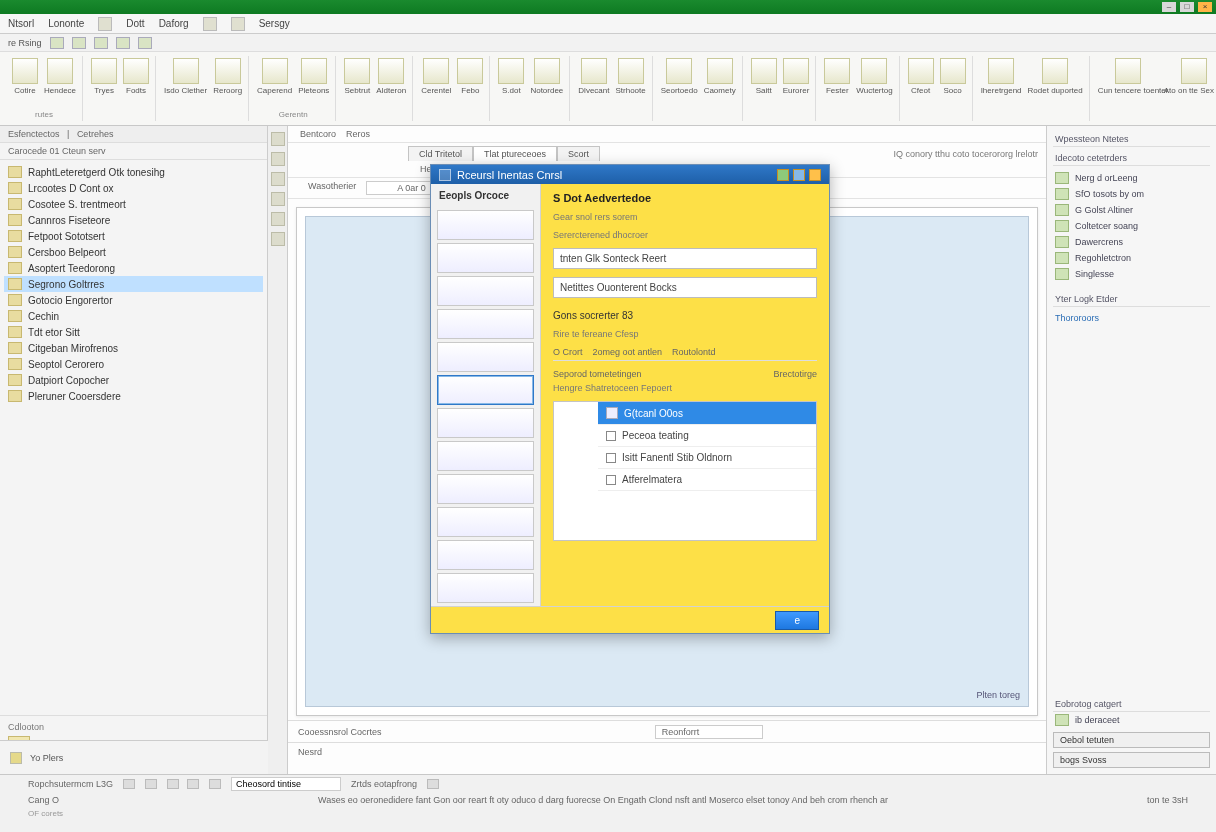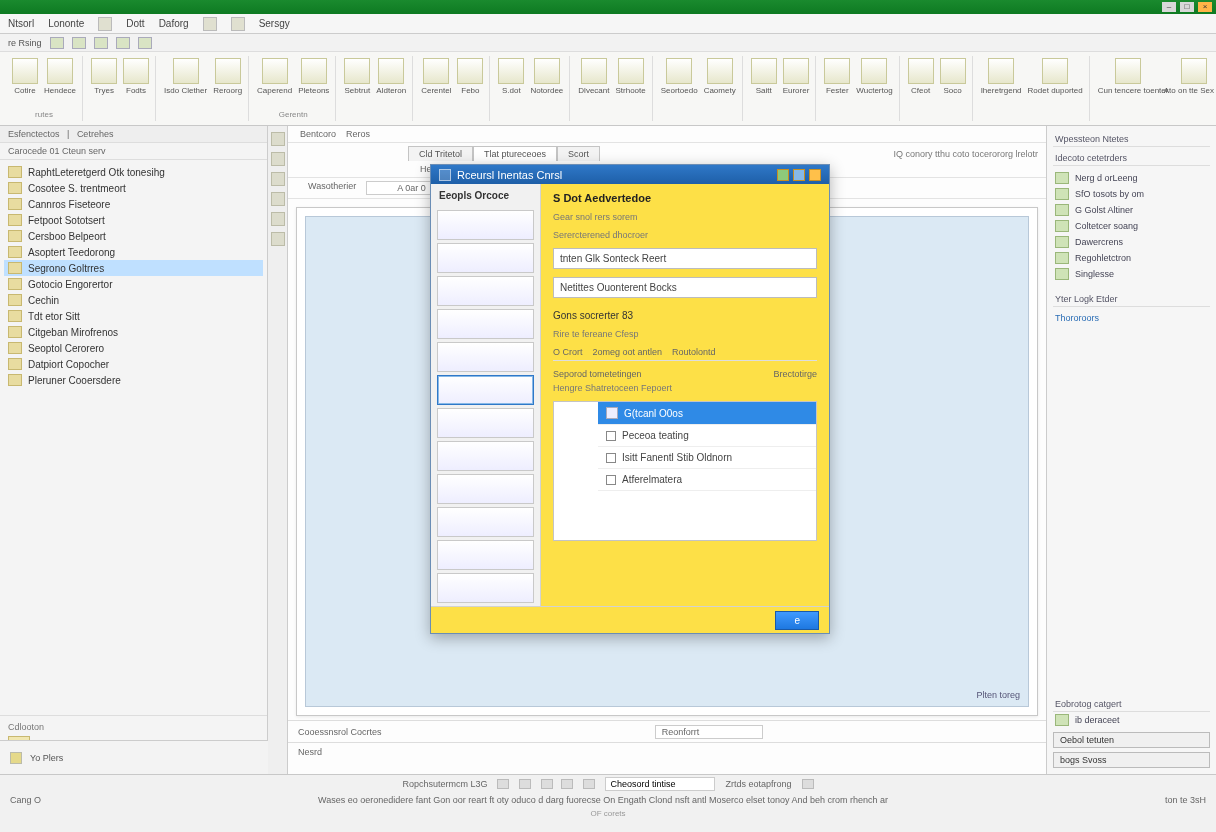--- a/index.html
+++ b/index.html
@@ -61,21 +61,21 @@
   .rightcol { width:170px; background:#f6f6f6; border-left:1px solid #ccc; display:flex; flex-direction:column; padding:6px 6px; gap:4px;}
   .rightcol .sect { font-size:9px; color:#556; padding:2px 2px; border-bottom:1px solid #ddd;}
   .rightcol .row { display:flex; align-items:center; gap:6px; font-size:9px; color:#445; padding:2px 2px;}
   .rightcol .sw { width:14px; height:12px; background:#cfe3b7; border:1px solid #9ab77a;}
   .rightcol .bluelink { color:#2a6db5;}
   .rightcol .foot { margin-top:auto; font-size:9px;}
   .rightcol .btn { border:1px solid #bbb; background:#f0f0f0; padding:2px 6px; font-size:9px; margin-top:4px;}
 
   
   .statusbar { height:58px; background:#f1f1f1; border-top:1px solid #c8c8c8; display:flex; flex-direction:column;}
-  .statusbar .line { display:flex; align-items:center; gap:8px; padding:2px 10px; font-size:9px; color:#666; justify-content:center;}
+  .statusbar .line { display:flex; align-items:center; gap:8px; padding:2px 28px; font-size:9px; color:#666; justify-content:flex-start;}
   .statusbar .grp { display:flex; gap:10px; align-items:center;}
   .statusbar .chip { width:12px; height:10px; background:#ddd; border:1px solid #bbb;}
   .statusbar input { border:1px solid #ccc; font-size:9px; padding:1px 4px; width:110px;}
 
   
   .modal { position:absolute; left:430px; top:38px; width:400px; height:470px; background:#fde047; border:1px solid #6a8db5; box-shadow:0 4px 14px rgba(0,0,0,.3); display:flex; flex-direction:column;}
   .modal .mtitle { height:22px; background:linear-gradient(#2f78c8,#1e5fa8); color:#fff; font-size:11px; display:flex; align-items:center; padding:0 8px; gap:6px;}
   .modal .mtitle .mic { width:12px; height:12px; background:#fff3; border:1px solid #fff8;}
   .modal .mtitle .mctrl { margin-left:auto; display:flex; gap:4px;}
   .modal .mtitle .mctrl div { width:12px; height:12px; background:#ffc04a; border:1px solid #c88f20;}
@@ -317,20 +317,24 @@
       <span>Esfenctectos</span> &nbsp; | &nbsp; <span>Cetrehes</span>
     </div>
     <div class="panelhdr" style="background:#f4f4f4">Carocede 01 Cteun serv</div>
     <div class="tree" id="tree">
         <div class="tnode">
           <div class="ic"></div>
           <span>RaphtLeteretgerd Otk tonesihg</span>
         </div>
         <div class="tnode">
           <div class="ic"></div>
+          <span>Lrcootes    D Cont ox</span>
+        </div>
+        <div class="tnode">
+          <div class="ic"></div>
           <span>Cosotee    S. trentmeort</span>
         </div>
         <div class="tnode">
           <div class="ic"></div>
           <span>Cannros    Fiseteore</span>
         </div>
         <div class="tnode">
           <div class="ic"></div>
           <span>Fetpoot    Sototsert</span>
         </div>

